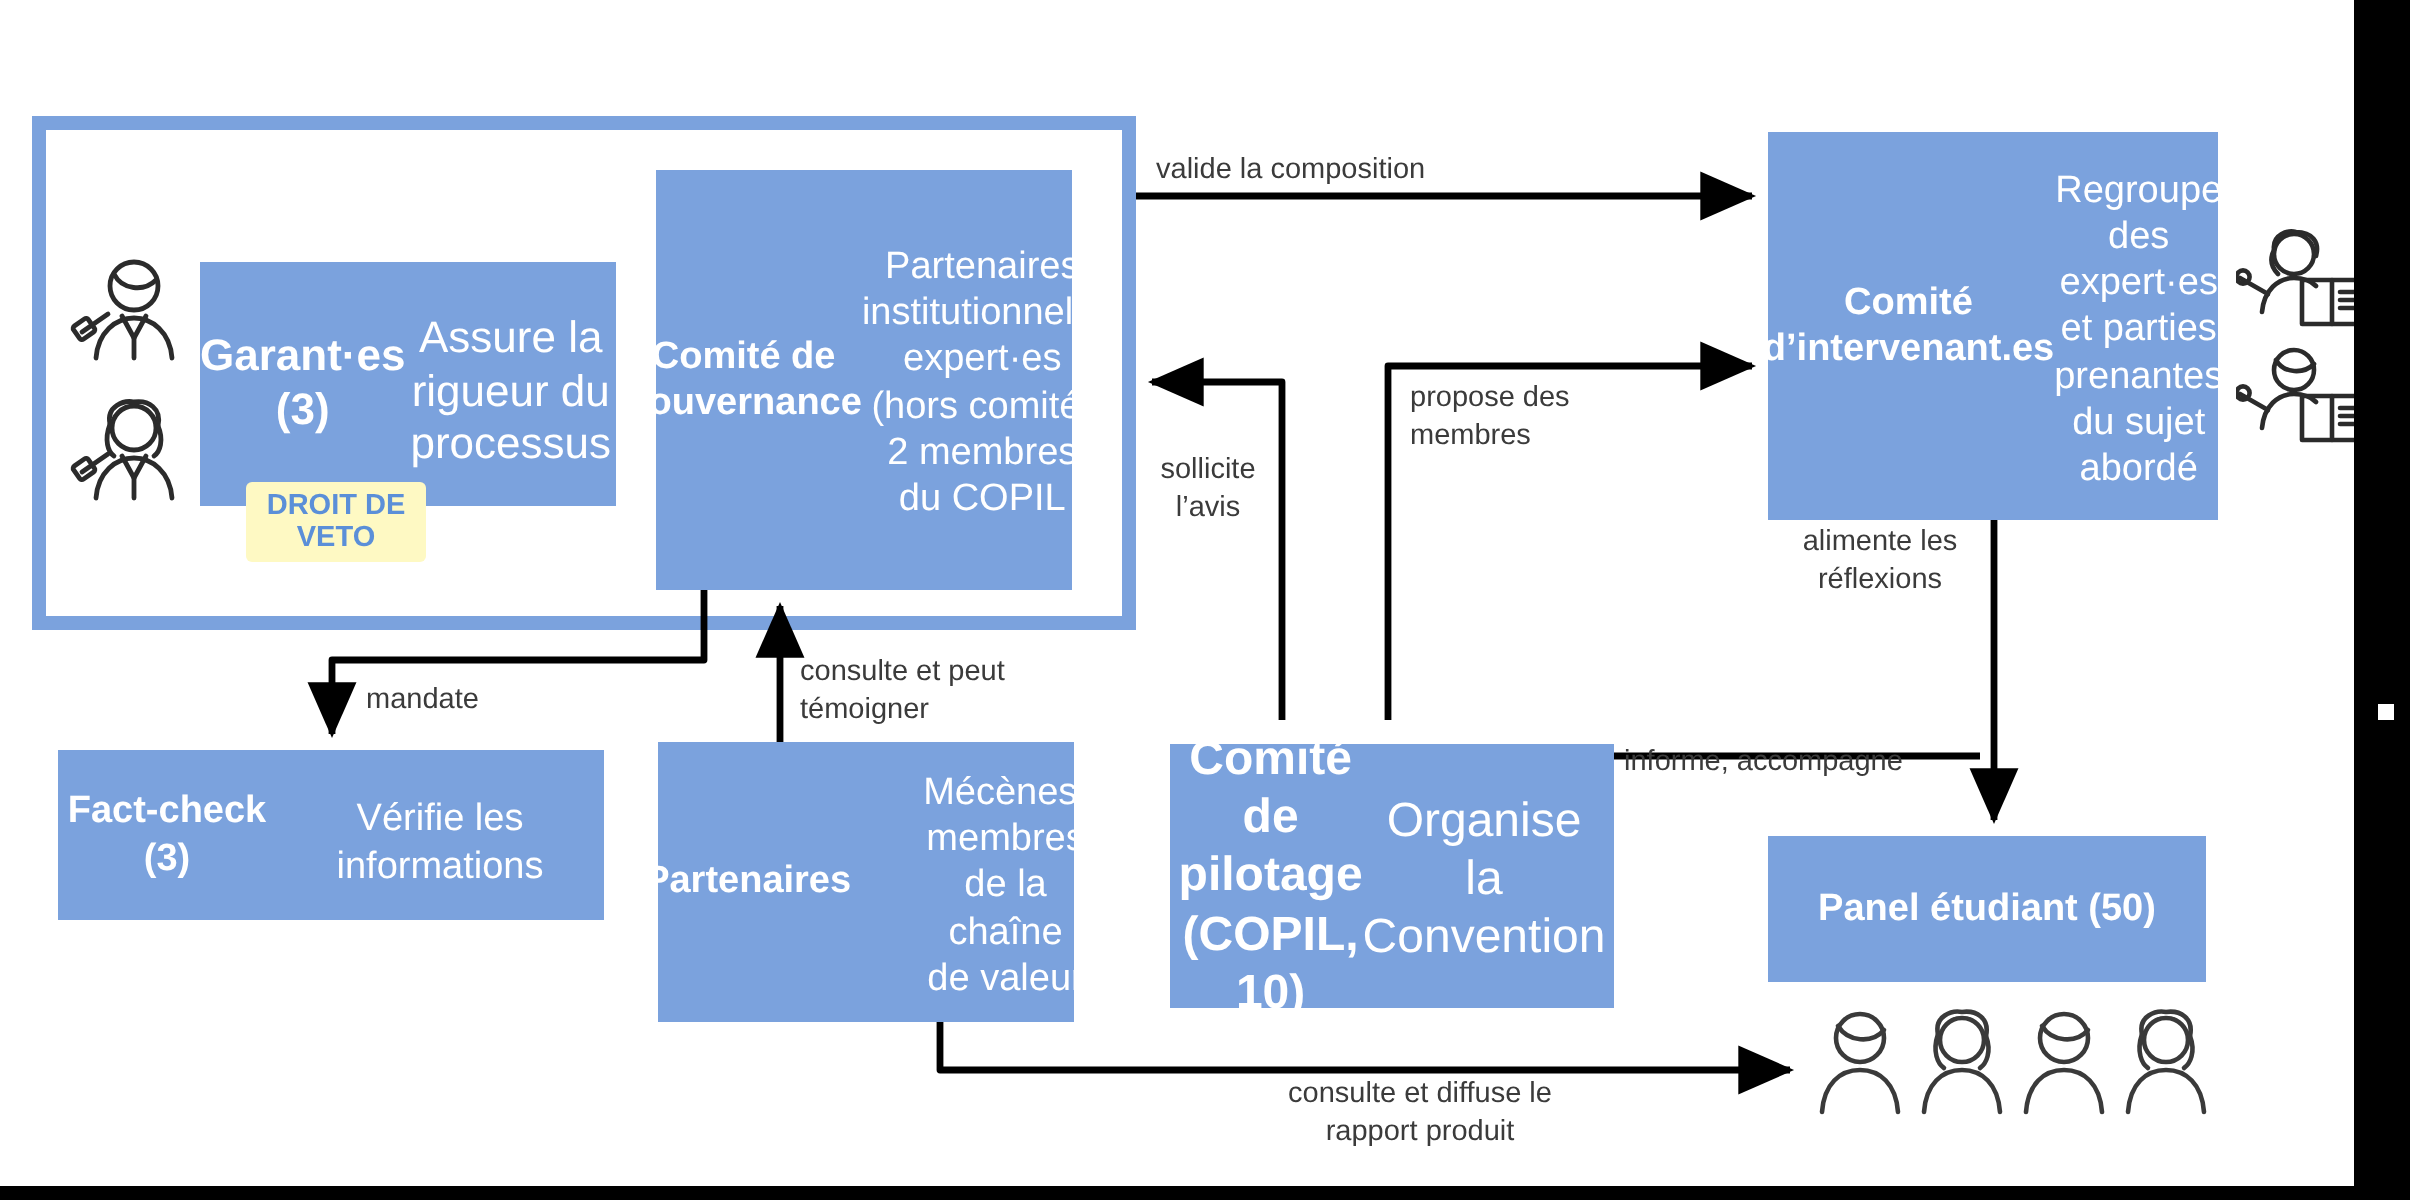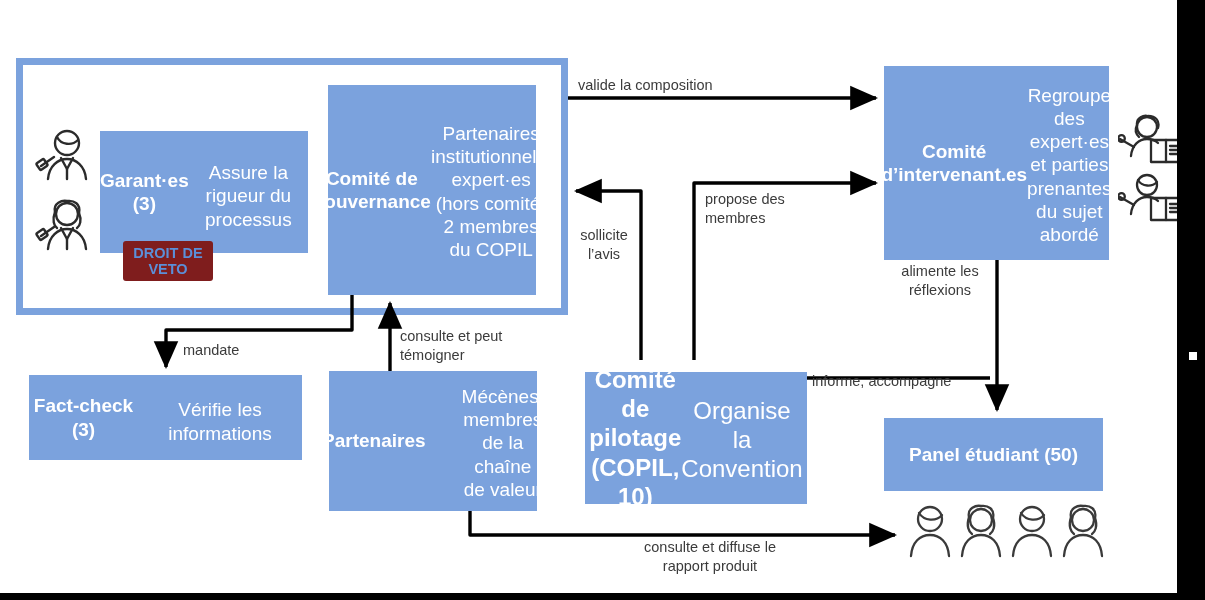--- a/index.html
+++ b/index.html
@@ -32,21 +32,21 @@
   .frame-title{
     position:absolute;
     color:#6f9be0;
     font-weight:bold;
     font-size:19px;
     letter-spacing:.1px;
     white-space:nowrap;
   }
   .veto{
     position:absolute;
-    background:#7f1d1d;
+    background:#fef9c3;
     color:#5b8fd8;
     font-weight:bold;
     font-size:14.5px;
     line-height:1.12;
     text-align:center;
     border-radius:3px;
     display:flex;
     align-items:center;
     justify-content:center;
     padding:3px 6px;
@@ -64,21 +64,21 @@
   svg.icon{position:absolute;}
   .edge-bar{position:absolute;background:#000000;}
 </style>
 </head>
 <body>
 
 <div id="stage">
 
   <div class="frame" style="left:16px;top:58px;width:552px;height:257px;"></div>
 
-  <div class="box" style="left:100px;top:131px;width:208px;height:122px;font-size:19px;">
+  <div class="box" style="left:100px;top:131px;width:208px;height:122px;font-size:22px;">
     <div class="ttl">Garant·es (3)</div>
     <div class="sub" style="margin-top:8px;">Assure la rigueur du processus</div>
   </div>
 
   <div class="veto" style="left:123px;top:241px;width:90px;height:40px;">
     <span>DROIT DE VETO</span>
   </div>
 
   <div class="box" style="left:328px;top:85px;width:208px;height:210px;font-size:19px;padding:6px 8px;">
     <div class="ttl">Comité de gouvernance</div>

